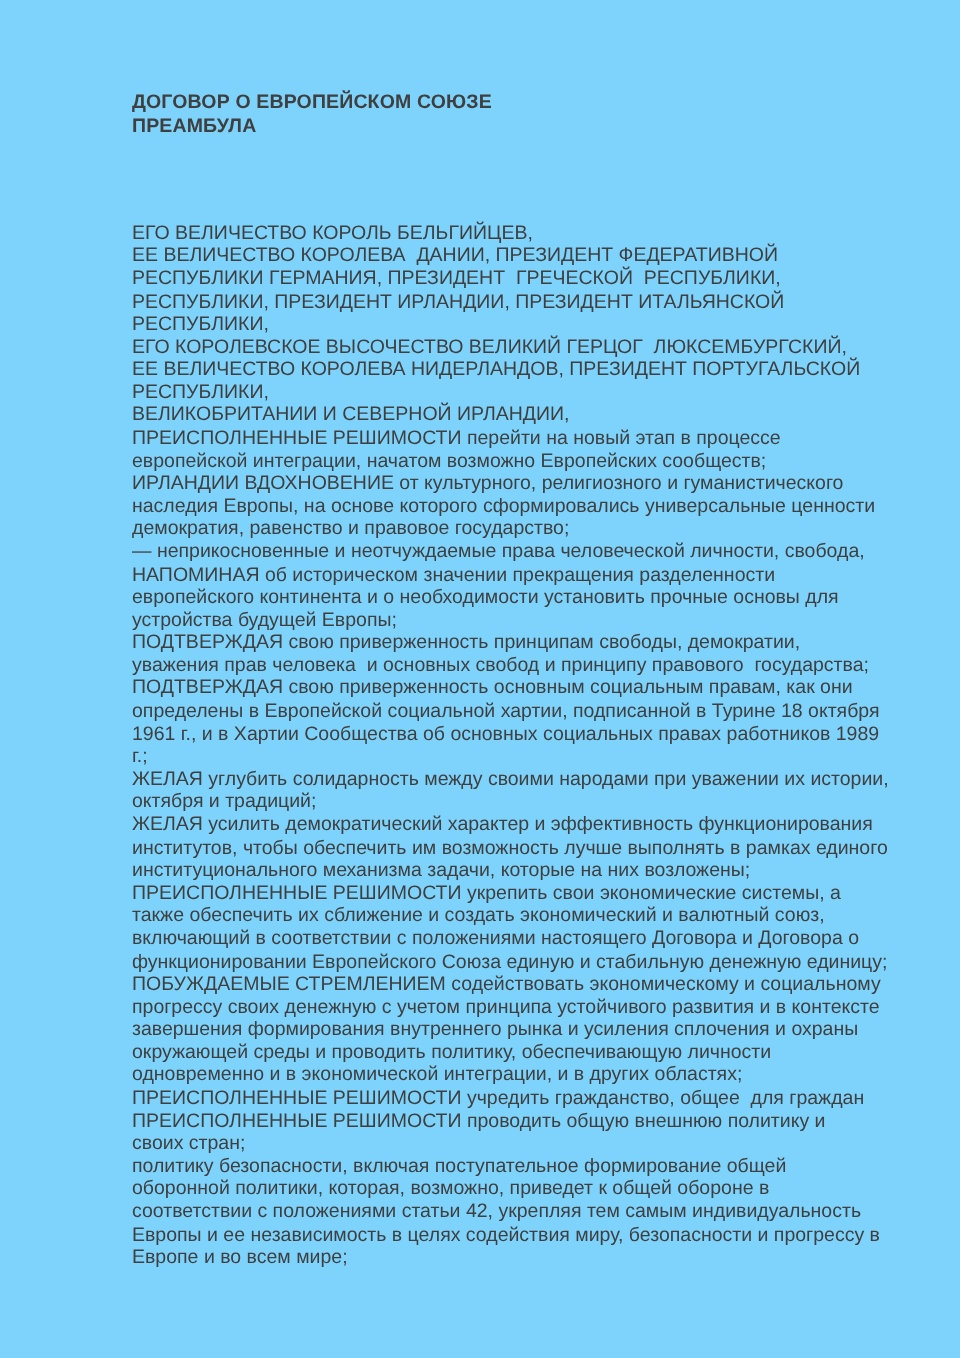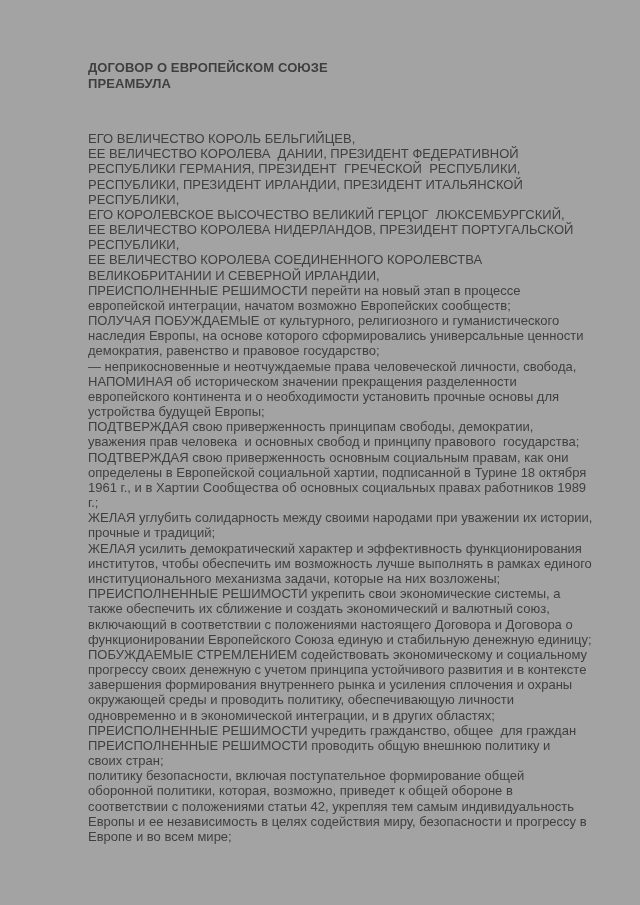--- a/index.html
+++ b/index.html
@@ -13,31 +13,31 @@
     overflow: hidden;
     font-family: "Liberation Sans", sans-serif;
     color: #3f3f3f;
     -webkit-font-smoothing: antialiased;
   }
   .page {
     box-sizing: border-box;
     width: 640px;
     height: 905px;
     padding: 60px 0 12px 88px;
-    background: #a3a3a3;
+    background: #7dd3fc;
   }
   .doc-title .title-line {
     font-size: 13px;
     font-weight: bold;
     line-height: 15.5px;
     white-space: pre;
     letter-spacing: 0.1px;
   }
   .doc-body {
-    margin-top: 40px;
+    margin-top: 56px;
   }
   .doc-body .line {
     font-size: 13px;
     font-weight: normal;
     line-height: 15.17px;
     white-space: pre;
   }
 </style>
 </head>
 <body style="background: rgb(255, 255, 255); color: rgb(63, 63, 63);">
@@ -49,39 +49,38 @@
   </div>
   <div class="doc-body">
       <div class="line">ЕГО ВЕЛИЧЕСТВО КОРОЛЬ БЕЛЬГИЙЦЕВ,</div>
       <div class="line">ЕЕ ВЕЛИЧЕСТВО КОРОЛЕВА  ДАНИИ, ПРЕЗИДЕНТ ФЕДЕРАТИВНОЙ</div>
       <div class="line">РЕСПУБЛИКИ ГЕРМАНИЯ, ПРЕЗИДЕНТ  ГРЕЧЕСКОЙ  РЕСПУБЛИКИ,</div>
       <div class="line">РЕСПУБЛИКИ, ПРЕЗИДЕНТ ИРЛАНДИИ, ПРЕЗИДЕНТ ИТАЛЬЯНСКОЙ</div>
       <div class="line">РЕСПУБЛИКИ,</div>
       <div class="line">ЕГО КОРОЛЕВСКОЕ ВЫСОЧЕСТВО ВЕЛИКИЙ ГЕРЦОГ  ЛЮКСЕМБУРГСКИЙ,</div>
       <div class="line">ЕЕ ВЕЛИЧЕСТВО КОРОЛЕВА НИДЕРЛАНДОВ, ПРЕЗИДЕНТ ПОРТУГАЛЬСКОЙ</div>
       <div class="line">РЕСПУБЛИКИ,</div>
-      <div class="line">ЕЕ ВЕЛИЧЕСТВО КОРОЛЕВА СОЕДИНЕННОГО КОРОЛЕВСТВА</div>
       <div class="line">ВЕЛИКОБРИТАНИИ И СЕВЕРНОЙ ИРЛАНДИИ,</div>
       <div class="line">ПРЕИСПОЛНЕННЫЕ РЕШИМОСТИ перейти на новый этап в процессе</div>
       <div class="line">европейской интеграции, начатом возможно Европейских сообществ;</div>
-      <div class="line">ПОЛУЧАЯ ПОБУЖДАЕМЫЕ от культурного, религиозного и гуманистического</div>
+      <div class="line">ИРЛАНДИИ ВДОХНОВЕНИЕ от культурного, религиозного и гуманистического</div>
       <div class="line">наследия Европы, на основе которого сформировались универсальные ценности</div>
       <div class="line">демократия, равенство и правовое государство;</div>
       <div class="line">— неприкосновенные и неотчуждаемые права человеческой личности, свобода,</div>
       <div class="line">НАПОМИНАЯ об историческом значении прекращения разделенности</div>
       <div class="line">европейского континента и о необходимости установить прочные основы для</div>
       <div class="line">устройства будущей Европы;</div>
       <div class="line">ПОДТВЕРЖДАЯ свою приверженность принципам свободы, демократии,</div>
       <div class="line">уважения прав человека  и основных свобод и принципу правового  государства;</div>
       <div class="line">ПОДТВЕРЖДАЯ свою приверженность основным социальным правам, как они</div>
       <div class="line">определены в Европейской социальной хартии, подписанной в Турине 18 октября</div>
       <div class="line">1961 г., и в Хартии Сообщества об основных социальных правах работников 1989</div>
       <div class="line">г.;</div>
       <div class="line">ЖЕЛАЯ углубить солидарность между своими народами при уважении их истории,</div>
-      <div class="line">прочные и традиций;</div>
+      <div class="line">октября и традиций;</div>
       <div class="line">ЖЕЛАЯ усилить демократический характер и эффективность функционирования</div>
       <div class="line">институтов, чтобы обеспечить им возможность лучше выполнять в рамках единого</div>
       <div class="line">институционального механизма задачи, которые на них возложены;</div>
       <div class="line">ПРЕИСПОЛНЕННЫЕ РЕШИМОСТИ укрепить свои экономические системы, а</div>
       <div class="line">также обеспечить их сближение и создать экономический и валютный союз,</div>
       <div class="line">включающий в соответствии с положениями настоящего Договора и Договора о</div>
       <div class="line">функционировании Европейского Союза единую и стабильную денежную единицу;</div>
       <div class="line">ПОБУЖДАЕМЫЕ СТРЕМЛЕНИЕМ содействовать экономическому и социальному</div>
       <div class="line">прогрессу своих денежную с учетом принципа устойчивого развития и в контексте</div>
       <div class="line">завершения формирования внутреннего рынка и усиления сплочения и охраны</div>

